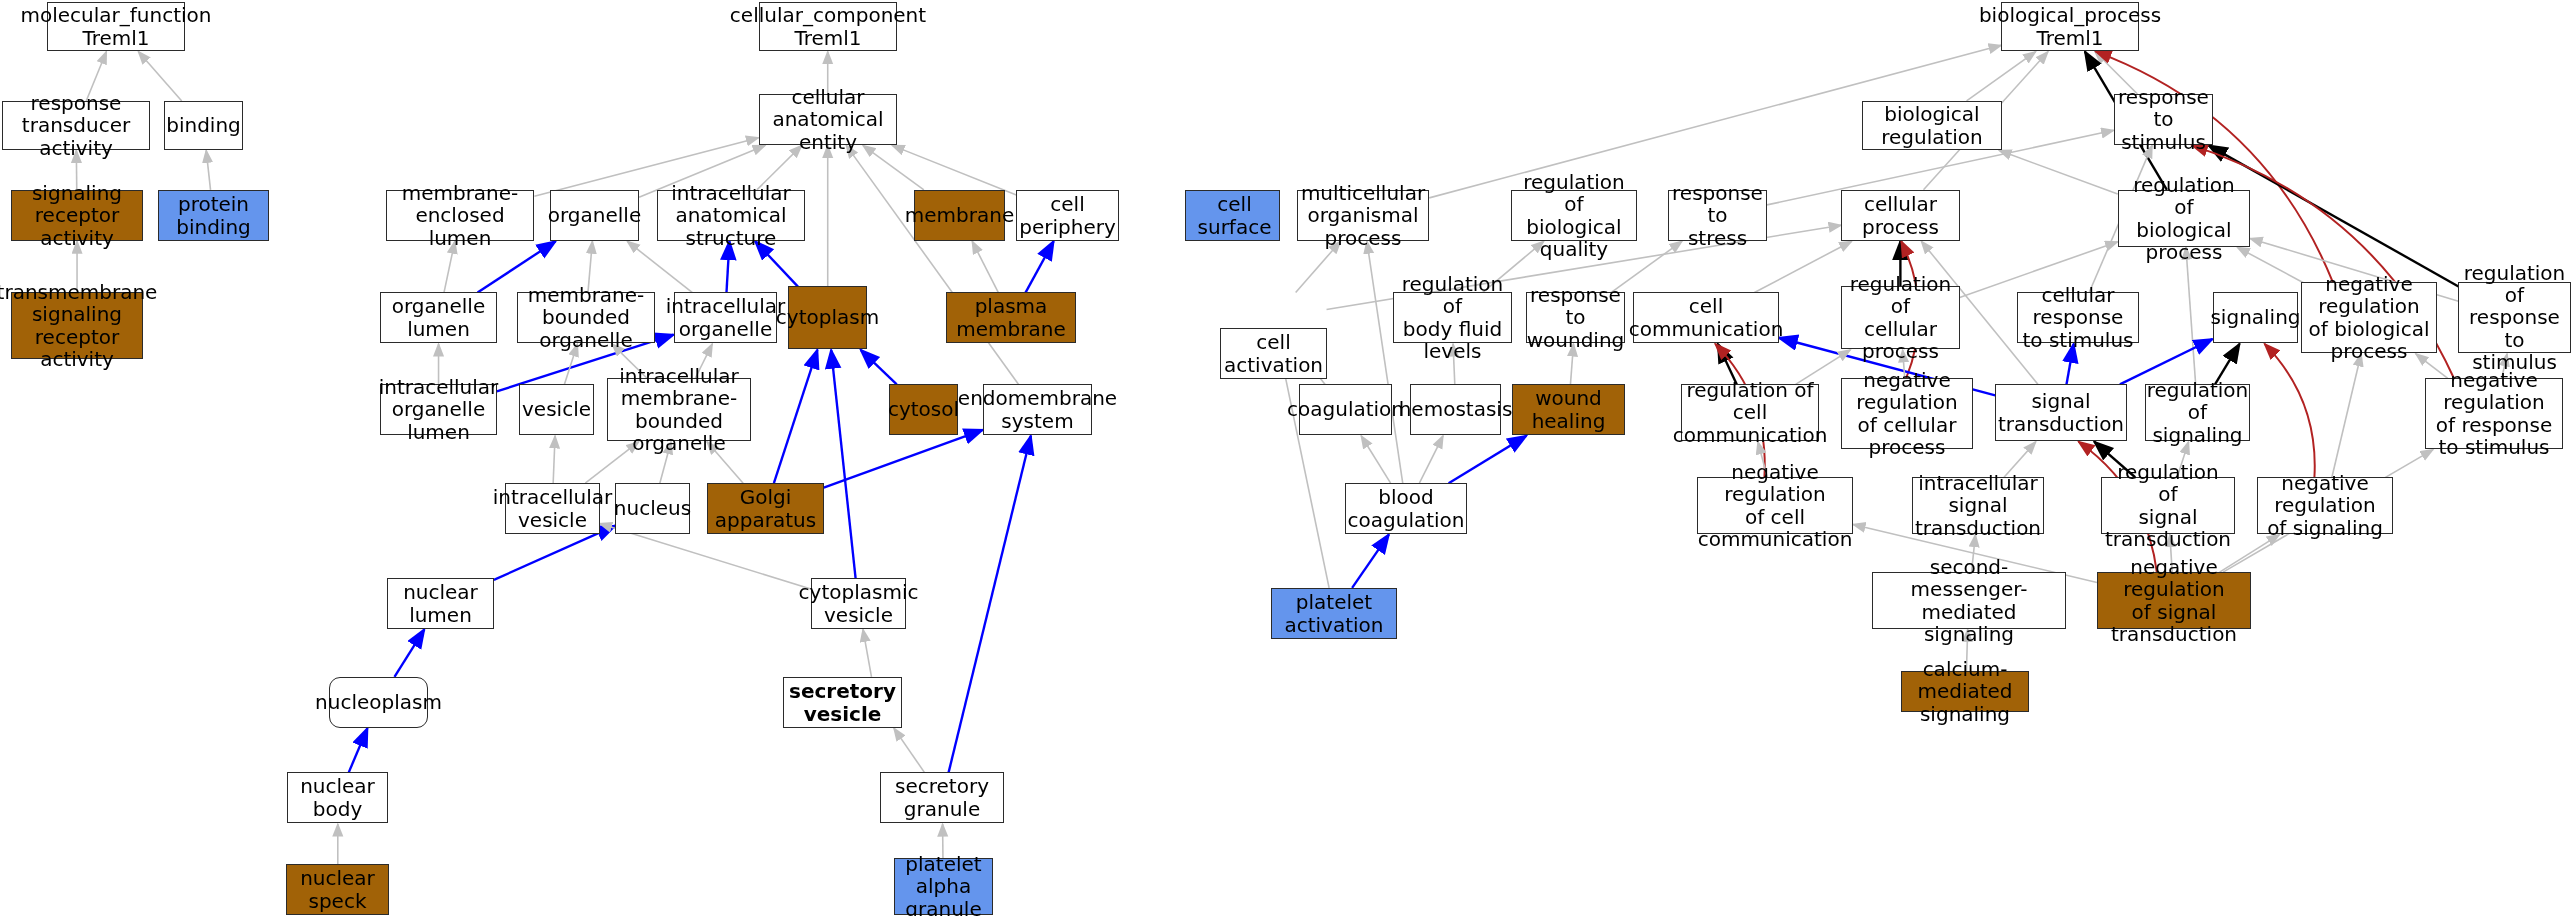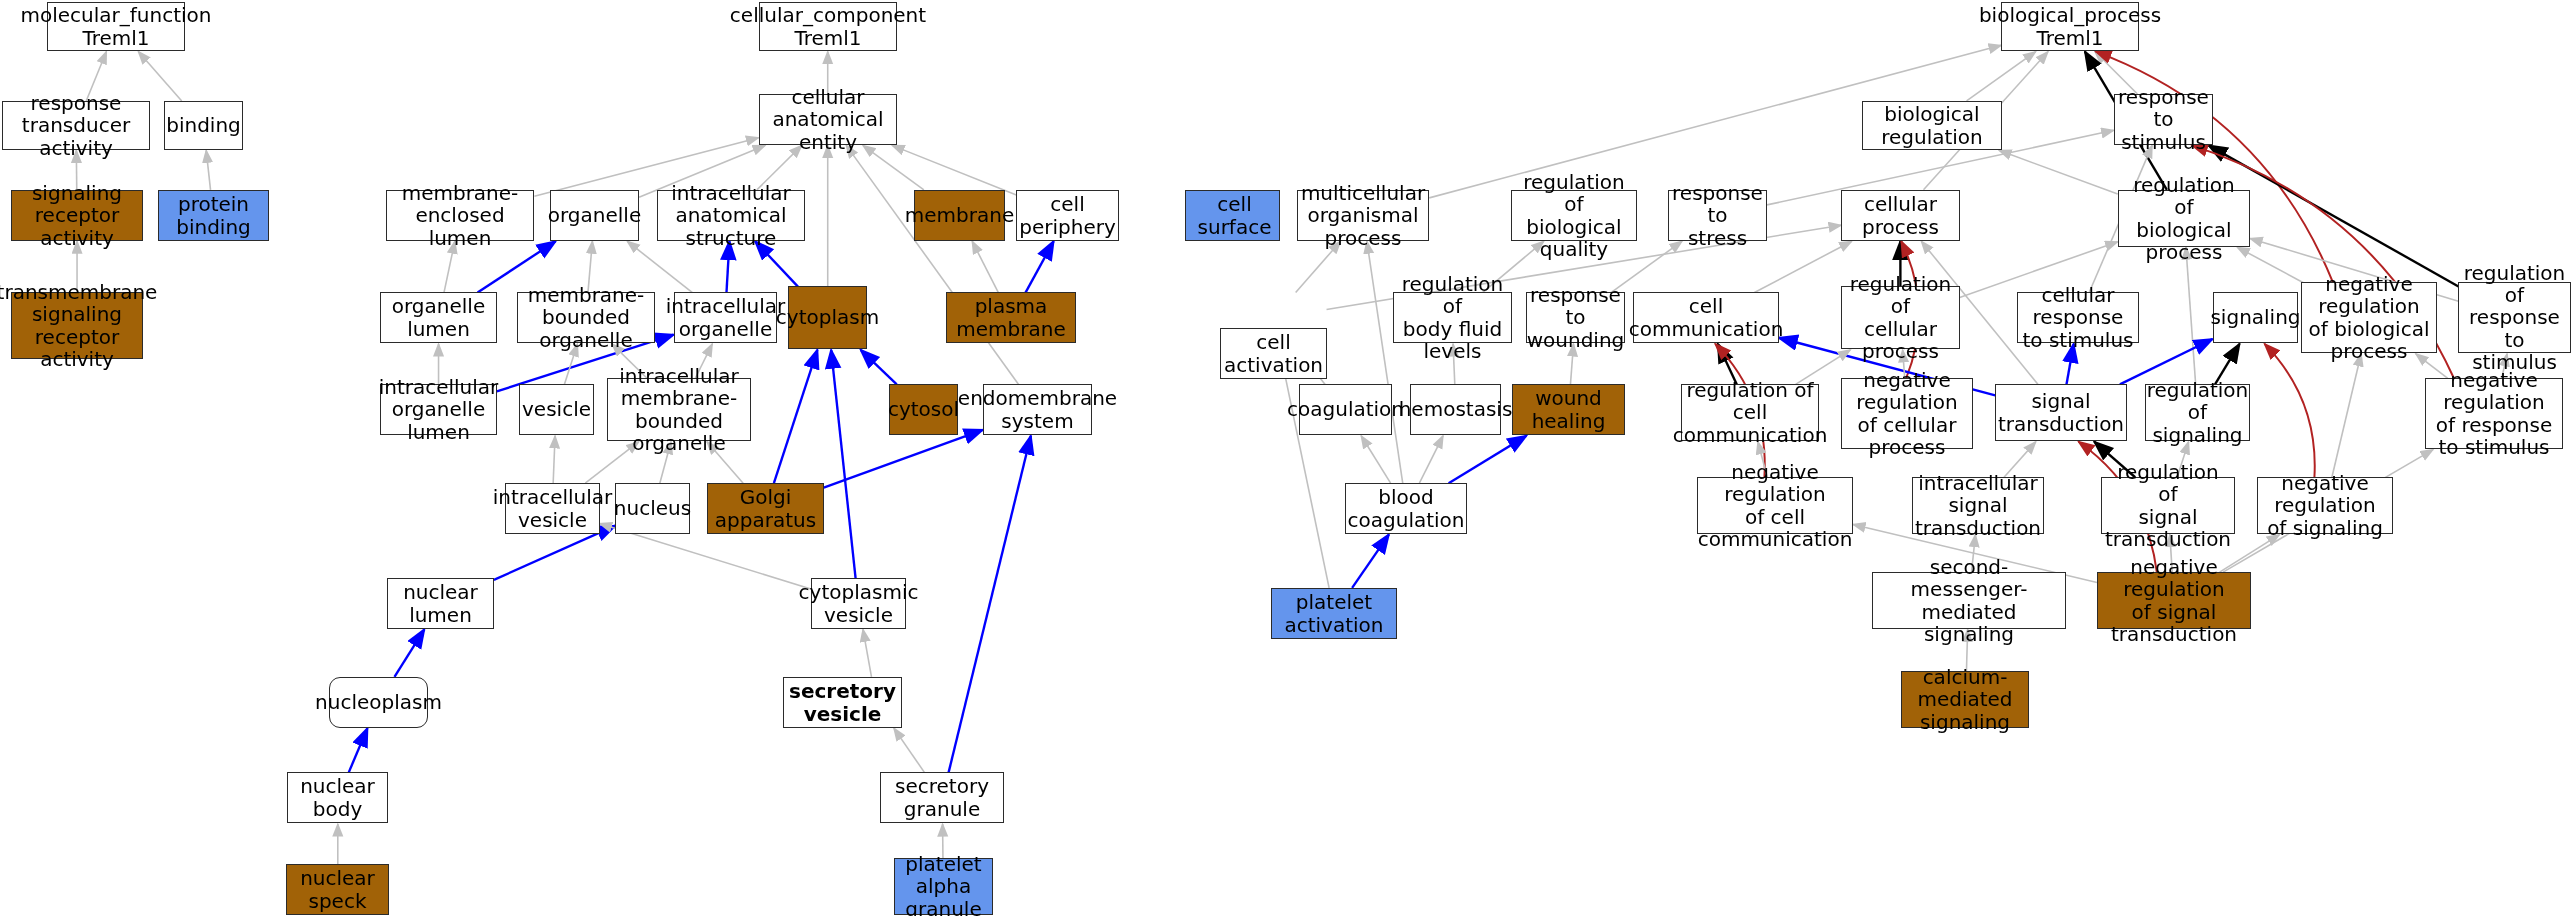--- a/index.html
+++ b/index.html
@@ -248,18 +248,18 @@
       <div class="node" style="left: 1912px; top: 477px; width: 132px; height: 57px;">intracellular
 signal transduction</div>
       <div class="node" style="left: 2101px; top: 477px; width: 134px; height: 57px;">regulation of
 signal transduction</div>
       <div class="node" style="left: 2257px; top: 477px; width: 136px; height: 57px;">negative regulation
 of signaling</div>
       <div class="node" style="left: 1872px; top: 572px; width: 194px; height: 57px;">second-messenger-mediated
 signaling</div>
       <div class="node lightblue" style="left: 2097px; top: 572px; width: 154px; height: 57px;">negative regulation
 of signal transduction</div>
-      <div class="node lightblue" style="left: 1901px; top: 671px; width: 128px; height: 57px;">calcium-mediated
+      <div class="node lightblue" style="left: 1901px; top: 671px; width: 128px; height: 41px;">calcium-mediated
 signaling</div>
       <div class="node blue" style="left: 1271px; top: 588px; width: 126px; height: 51px;">platelet activation</div>
     </div>
 </div>
 
 
 </body></html>

